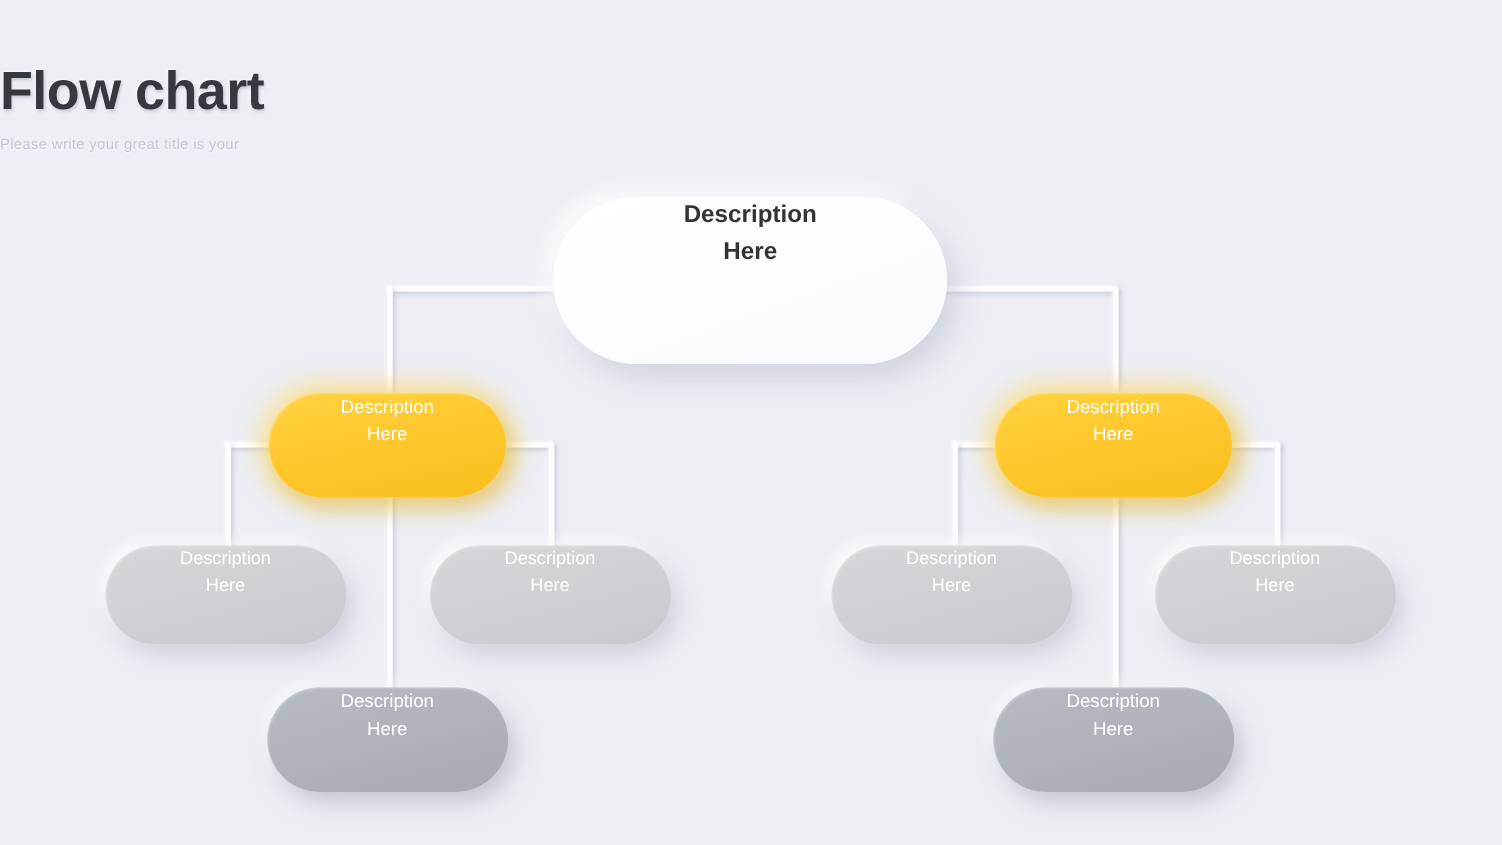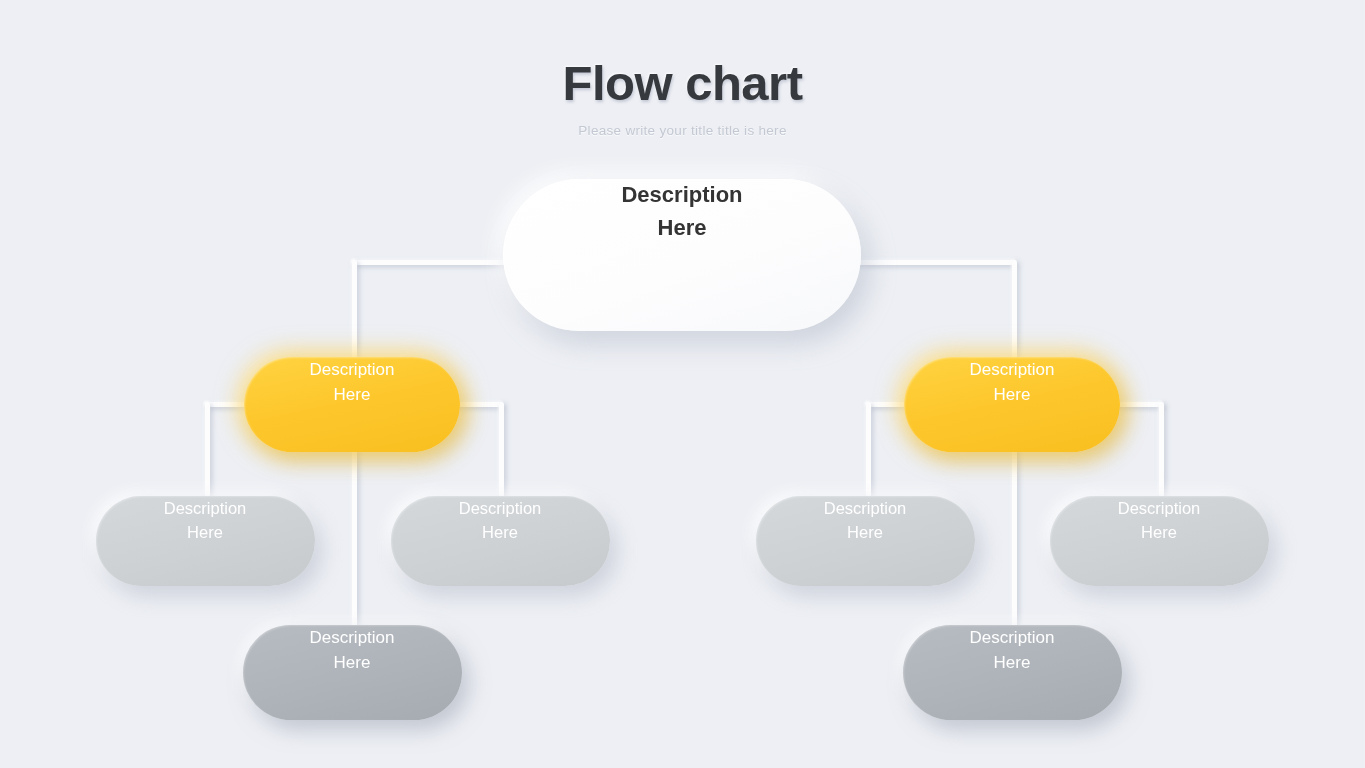--- a/index.html
+++ b/index.html
@@ -20,21 +20,20 @@
     width: 1365px;
     height: 768px;
   }
 
   
   .header {
     position: absolute;
     left: 0;
     top: 58px;
     width: 1365px;
-    text-align: center;
   }
   .title {
     font-size: 49px;
     font-weight: bold;
     color: #36393d;
     letter-spacing: -0.5px;
     line-height: 1.05;
     margin: 0;
     text-shadow: 1px 2px 3px rgba(160,168,185,0.55),
                  -1px -1px 2px rgba(255,255,255,0.9);
@@ -130,21 +129,21 @@
     font-weight: normal;
   }
 </style>
 </head>
 <body>
 
 <div id="stage">
 
   <div class="header">
     <h1 class="title">Flow chart</h1>
-    <p class="subtitle">Please write your title title is here</p>
+    <p class="subtitle">Please write your great title is your</p>
   </div>
 
   <div class="lines">
       <div class="ln h" style="left: 352px; top: 260px; width: 663px;"></div>
       <div class="ln v" style="left: 352px; top: 260px; height: 412px;"></div>
       <div class="ln v" style="left: 1012px; top: 260px; height: 412px;"></div>
       <div class="ln h" style="left: 205px; top: 402px; width: 297px;"></div>
       <div class="ln v" style="left: 205px; top: 402px; height: 95px;"></div>
       <div class="ln v" style="left: 499px; top: 402px; height: 95px;"></div>
       <div class="ln h" style="left: 866px; top: 402px; width: 297px;"></div>

